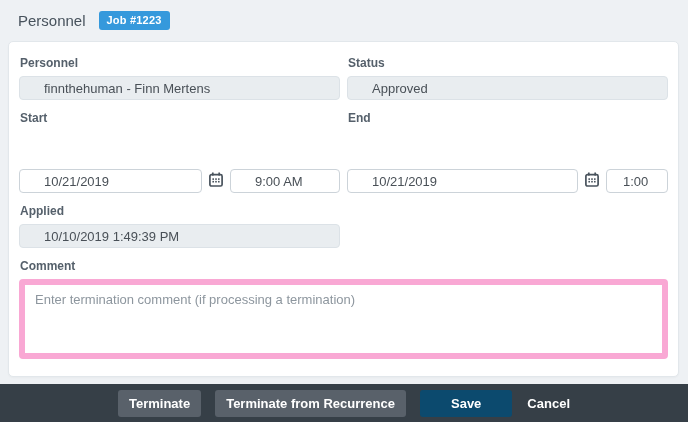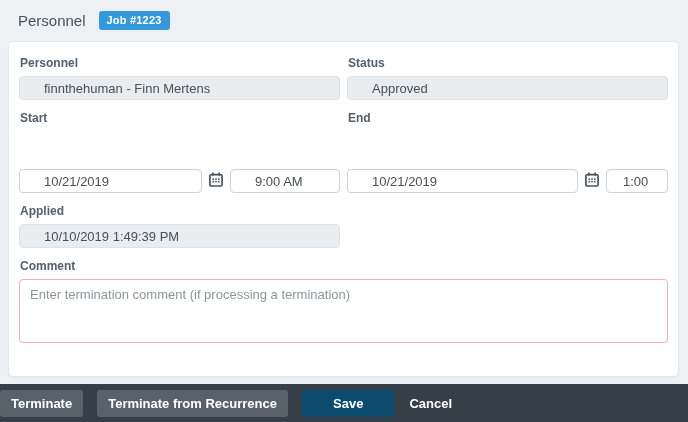--- a/index.html
+++ b/index.html
@@ -60,32 +60,32 @@
   .time-left { flex:1 1 auto; }
   .date-right { flex:1 1 auto; }
   .time-right { flex:0 0 62px; padding:0 16px; }
   .cal-btn {
     flex:0 0 16px; height:16px;
     background:none; border:none; padding:0;
     display:flex; align-items:center; justify-content:center;
     cursor:pointer;
   }
   .textarea {
-    width:100%; height:64px;
-    border:1px solid #f9a8d4; border-radius:4px;
+    width:100%; height:80px;
+    border:6px solid #f9a8d4; border-radius:4px;
     padding:7px 10px;
     font-family:"Liberation Sans", sans-serif;
     font-size:13px; color:#495057;
     resize:none; outline:none;
   }
   .footer {
     position:absolute; left:0; top:384px;
     width:688px; height:38px;
     background:#363f47;
-    display:flex; align-items:center; 
+    display:flex; align-items:center; justify-content:center;
   }
   .btn {
     border:none; border-radius:3px;
     font-family:"Liberation Sans", sans-serif;
     font-size:13px; font-weight:bold; color:#fff;
     padding:6px 11px; cursor:pointer;
   }
   .btn-gray { background:#59616a; }
   .btn + .btn { margin-left:14px; }
   .btn-save { background:#0c4a6e; padding:6px 31px; margin-left:18px; }

